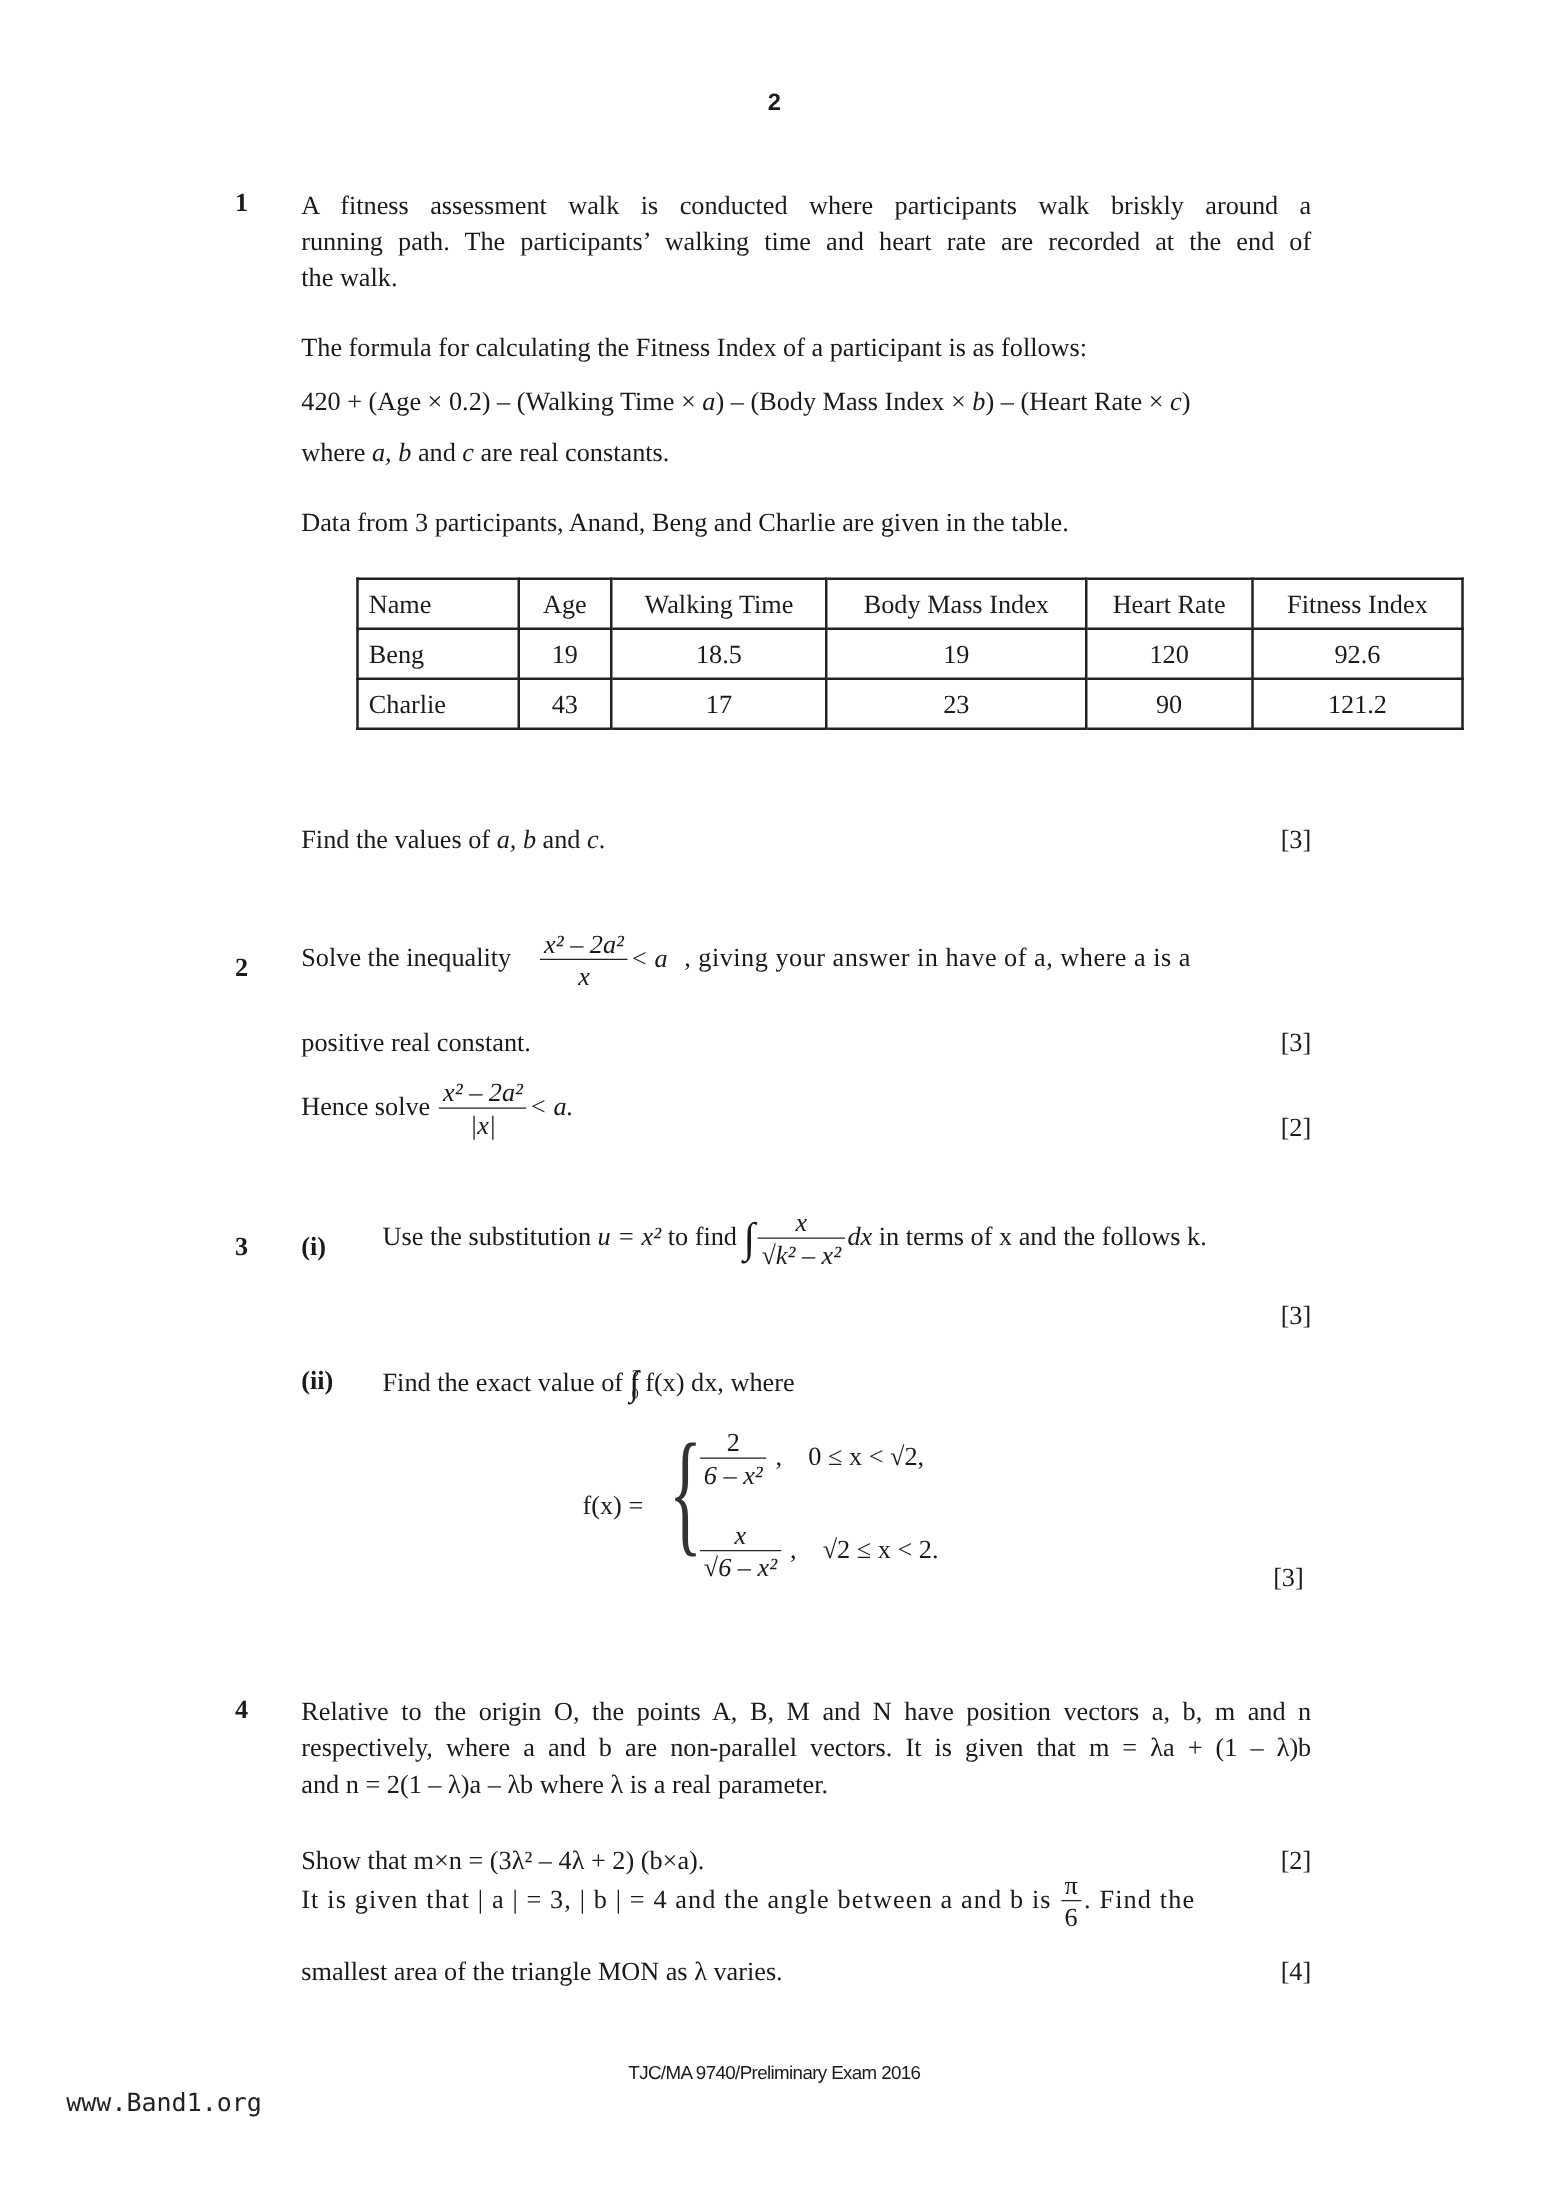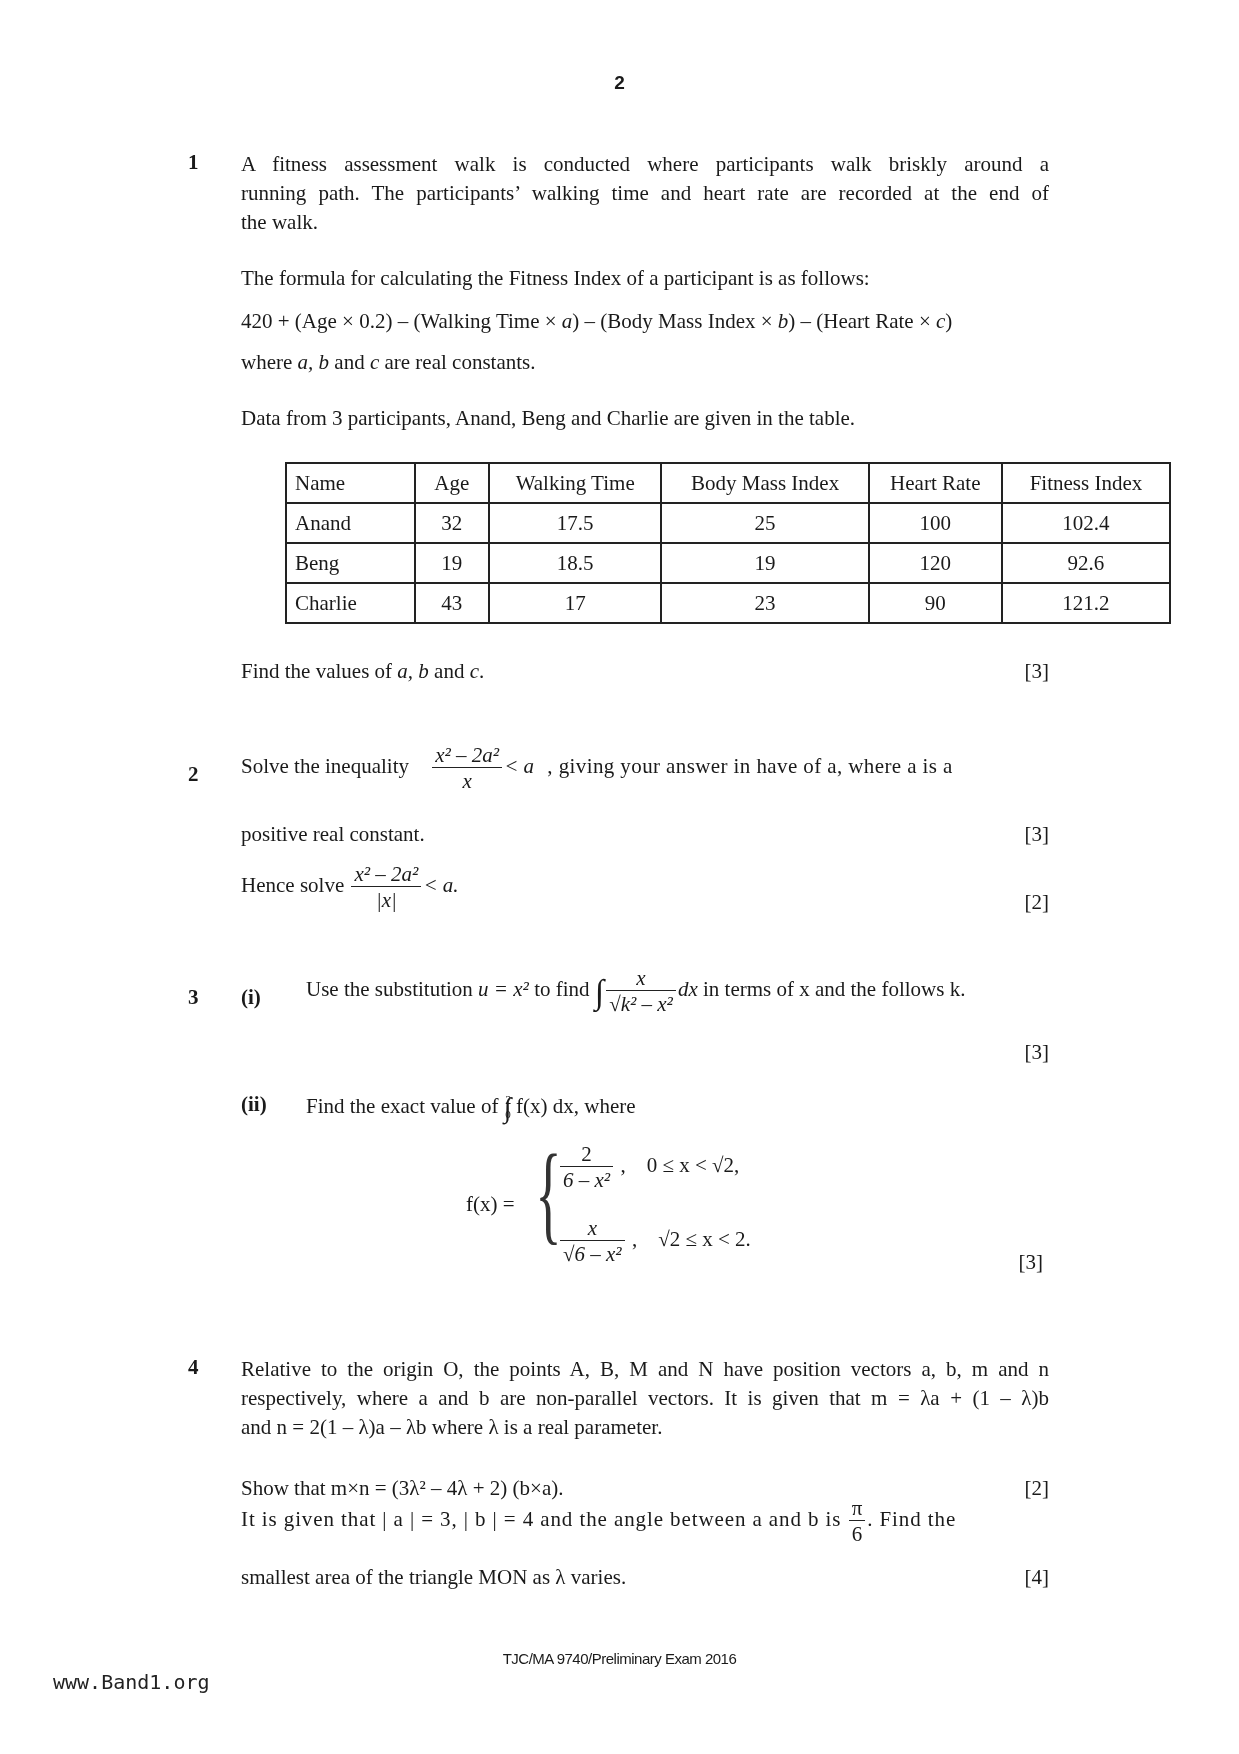--- a/index.html
+++ b/index.html
@@ -54,28 +54,20 @@
 
 <table class="data">
   <tbody>
       <tr>
     <th class="name" style="width:100px">Name</th>
     <th style="width:50px">Age</th>
     <th style="width:140px">Walking Time</th>
     <th style="width:172px">Body Mass Index</th>
     <th style="width:104px">Heart Rate</th>
     <th style="width:136px">Fitness Index</th>
-  </tr>
-  <tr>
-    <td class="name">Anand</td>
-    <td>32</td>
-    <td>17.5</td>
-    <td>25</td>
-    <td>100</td>
-    <td>102.4</td>
   </tr>
   <tr>
     <td class="name">Beng</td>
     <td>19</td>
     <td>18.5</td>
     <td>19</td>
     <td>120</td>
     <td>92.6</td>
   </tr>
   <tr>

